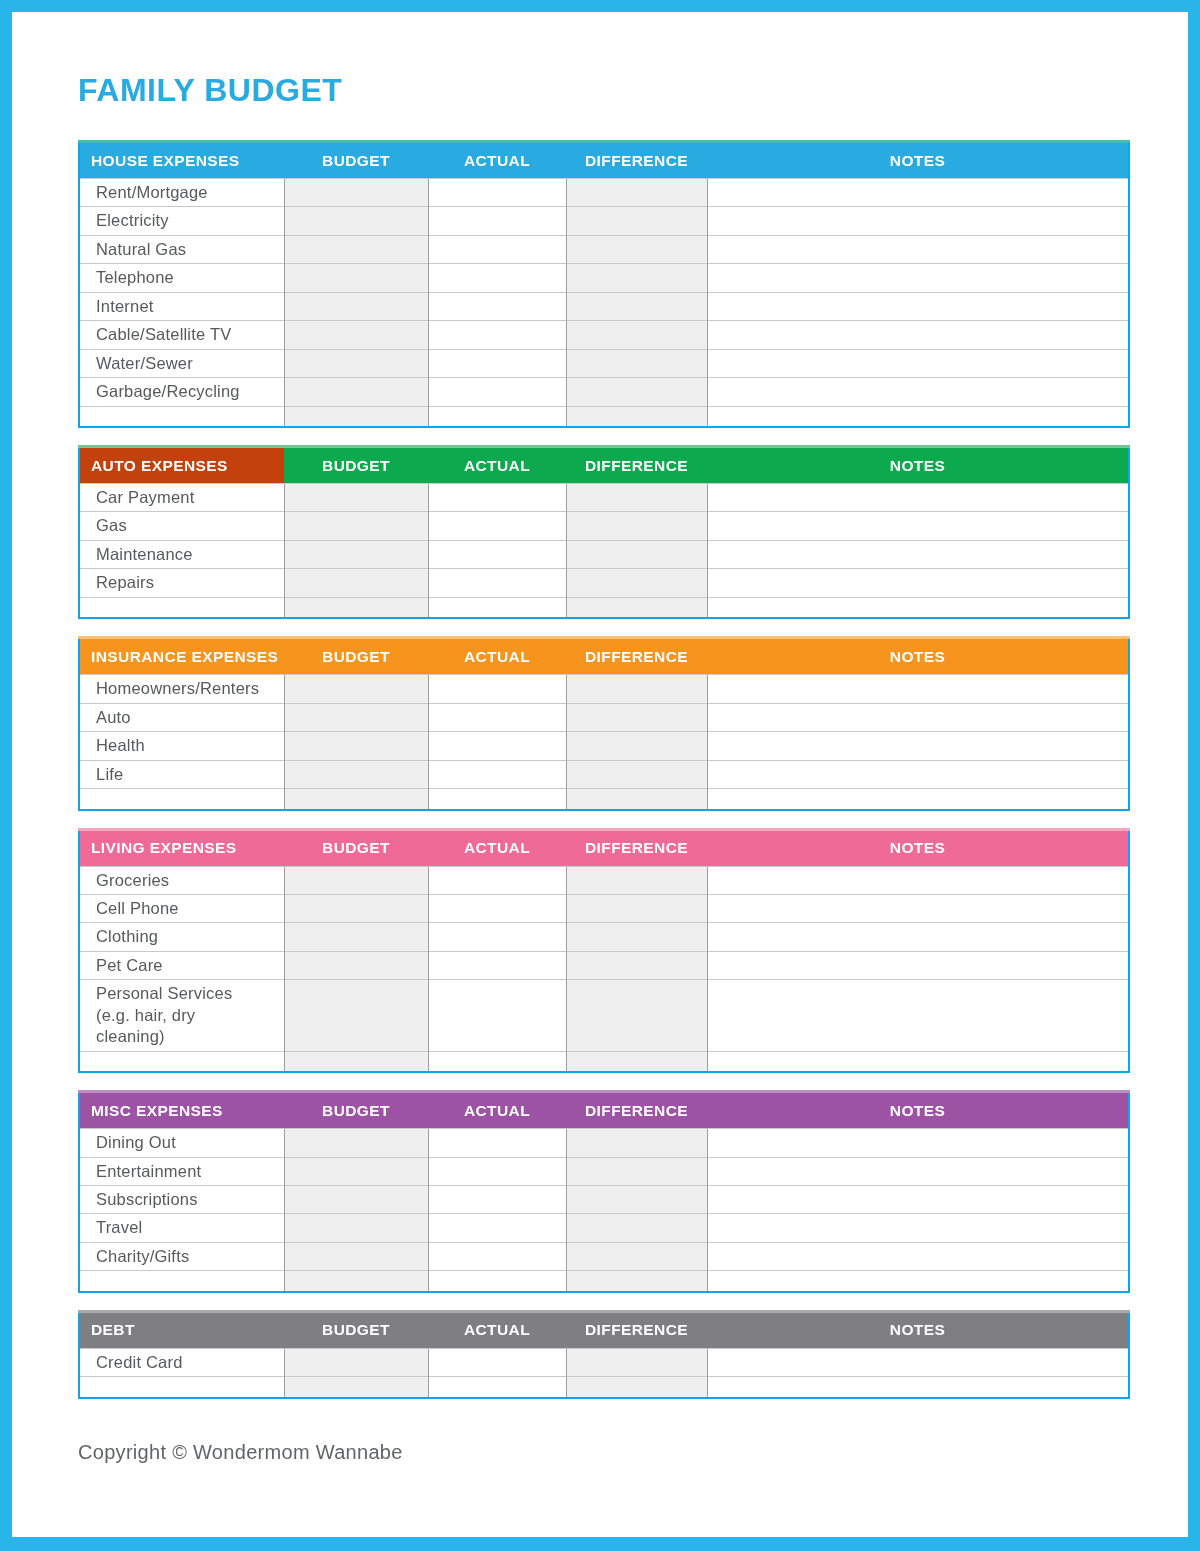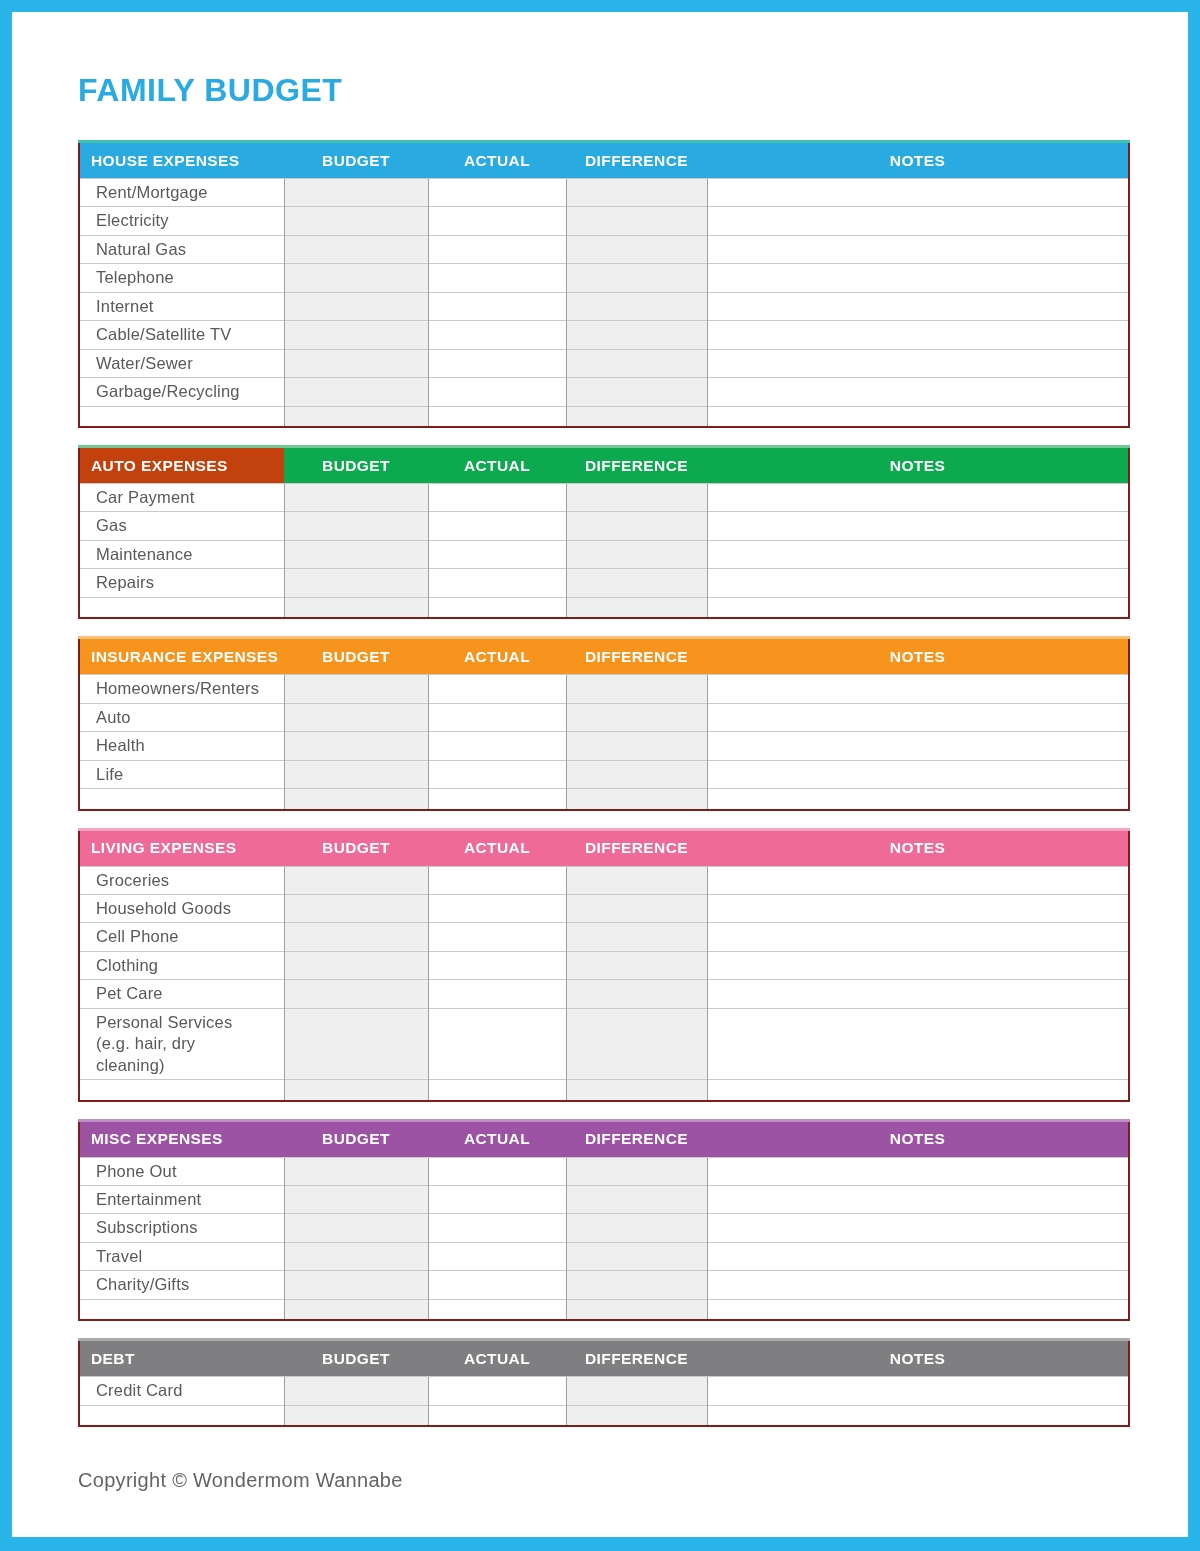--- a/index.html
+++ b/index.html
@@ -29,21 +29,21 @@
     color: #29abe2;
     font-size: 32px;
     font-weight: bold;
     letter-spacing: 0.5px;
   }
   table.budget-table {
     width: 1050px;
     border-collapse: collapse;
     table-layout: fixed;
     margin-bottom: 17px;
-    border: 2px solid #7f1d1d;
+    border: 2px solid #0ea5e9;
   }
   .c-item   { width: 205px; }
   .c-budget { width: 144px; }
   .c-actual { width: 138px; }
   .c-diff   { width: 141px; }
   .c-notes  { width: 422px; }
 
   thead th {
     height: 37px;
     color: #ffffff;
@@ -296,27 +296,20 @@
     </thead>
     <tbody>
   <tr>
     <td class="c-item">Groceries</td>
     <td class="c-budget shaded"></td>
     <td class="c-actual"></td>
     <td class="c-diff shaded"></td>
     <td class="c-notes"></td>
   </tr>
 
-  <tr>
-    <td class="c-item">Household Goods</td>
-    <td class="c-budget shaded"></td>
-    <td class="c-actual"></td>
-    <td class="c-diff shaded"></td>
-    <td class="c-notes"></td>
-  </tr>
 
   <tr>
     <td class="c-item">Cell Phone</td>
     <td class="c-budget shaded"></td>
     <td class="c-actual"></td>
     <td class="c-diff shaded"></td>
     <td class="c-notes"></td>
   </tr>
 
   <tr>
@@ -358,21 +351,21 @@
       <tr>
         <th class="c-item" style="background: rgb(156, 83, 164); border-top-color: rgb(190, 142, 196);">MISC EXPENSES</th>
         <th class="c-budget" style="background: rgb(156, 83, 164); border-top-color: rgb(190, 142, 196);">BUDGET</th>
         <th class="c-actual" style="background: rgb(156, 83, 164); border-top-color: rgb(190, 142, 196);">ACTUAL</th>
         <th class="c-diff" style="background: rgb(156, 83, 164); border-top-color: rgb(190, 142, 196);">DIFFERENCE</th>
         <th class="c-notes" style="background: rgb(156, 83, 164); border-top-color: rgb(190, 142, 196);">NOTES</th>
       </tr>
     </thead>
     <tbody>
   <tr>
-    <td class="c-item">Phone Out</td>
+    <td class="c-item">Dining Out</td>
     <td class="c-budget shaded"></td>
     <td class="c-actual"></td>
     <td class="c-diff shaded"></td>
     <td class="c-notes"></td>
   </tr>
 
   <tr>
     <td class="c-item">Entertainment</td>
     <td class="c-budget shaded"></td>
     <td class="c-actual"></td>

